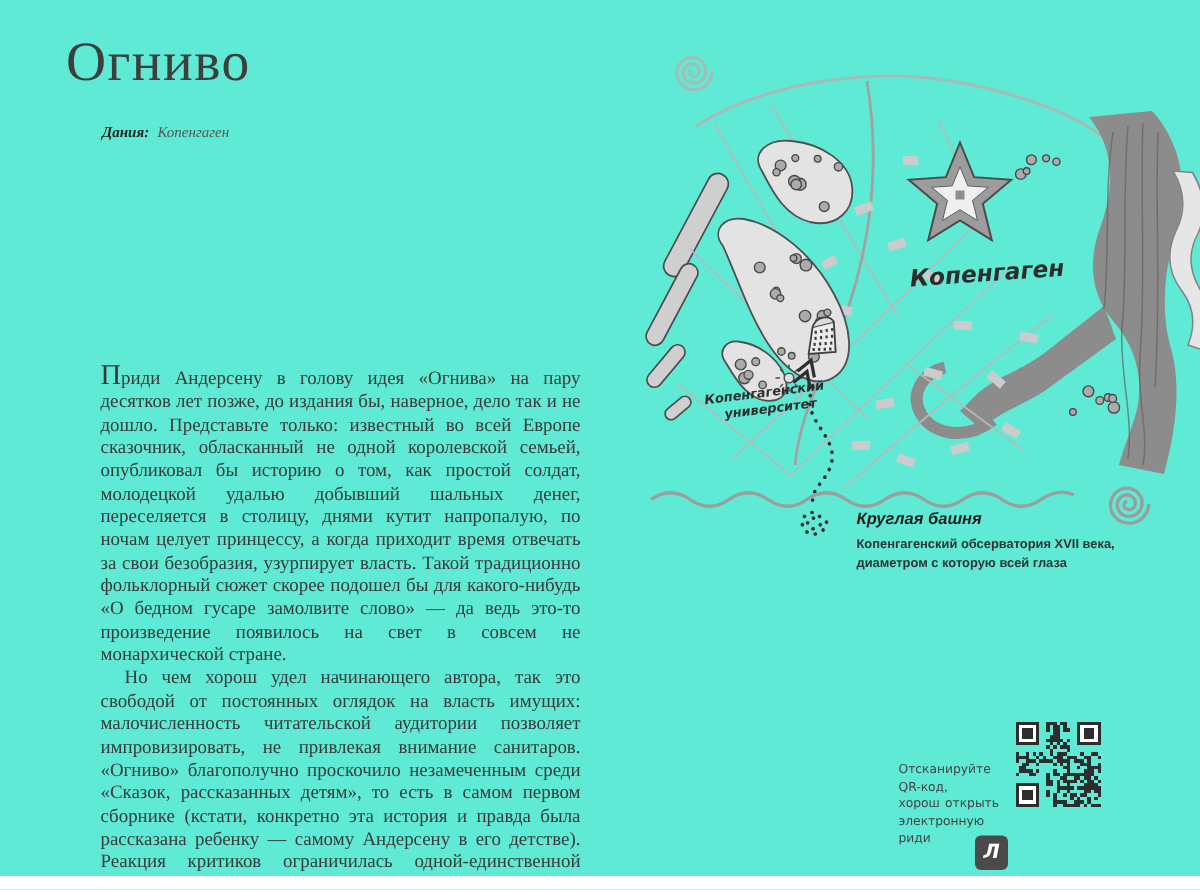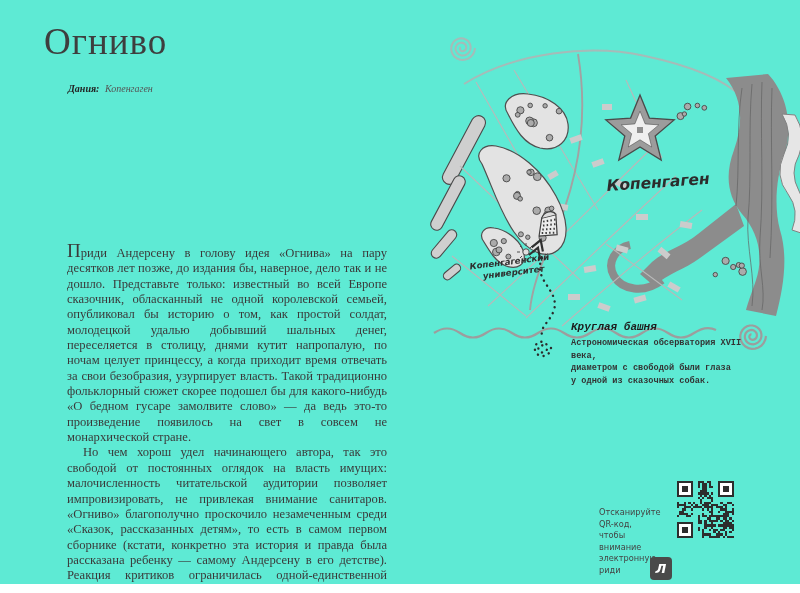--- a/index.html
+++ b/index.html
@@ -32,21 +32,21 @@
   .city-label{font-family:"DejaVu Sans",sans-serif;font-weight:bold;font-style:italic;
               font-size:15.5px;fill:#2c2c2c;}
   .uni-label{font-family:"DejaVu Sans",sans-serif;font-weight:bold;font-style:italic;
              font-size:8.6px;fill:#2e2e2e;}
   .trail{fill:none;stroke:#2b2b2b;stroke-width:2.4;stroke-linecap:round;stroke-dasharray:0.1 5.8;}
   .tower-body{fill:#ececec;stroke:#3f3f3f;stroke-width:1.2;}
   .tower-win{stroke:#3d3d3d;stroke-width:2;stroke-dasharray:1.5 2.2;fill:none;}
   .chev{stroke:#2f2f2f;stroke-width:2.2;fill:none;}
   .sun{stroke:#4f4f4f;stroke-width:1;}
   
-  .caption{position:absolute;left:571px;top:321px;width:200px;font-family:Liberation Mono, monospace;}
+  .caption{position:absolute;left:571px;top:340px;width:200px;font-family:Liberation Sans, sans-serif;}
   .caption-title{font-size:11px;font-weight:bold;font-style:italic;color:#1d1d1d;margin:0 0 4px 0;}
   .caption-line{font-size:8.6px;font-weight:bold;color:#333;line-height:12.5px;}
   .qr-note{position:absolute;left:599px;top:507px;width:67px;font-family:"DejaVu Sans",sans-serif;
            font-size:8.2px;line-height:11.5px;color:#444;}
   .qr-note div{text-align:justify;text-align-last:justify;}
   .qr-wrap{position:absolute;left:677px;top:481px;width:57px;height:57px;}
   .logo{position:absolute;left:650px;top:557px;width:22px;height:23px;background:#4a4a4a;
         border-radius:4px;color:#fff;font-family:"DejaVu Sans",sans-serif;font-weight:bold;
         font-style:italic;font-size:13px;display:flex;align-items:center;justify-content:center;}
 </style>
@@ -214,28 +214,27 @@
 
     <path class="trail" d="M 112 240 C 102 262 130 272 124 292 C 120 304 110 308 112 318"></path>
     <path class="trail" d="M121.0 330.0L120.7 331.9L119.9 333.7L118.9 335.2L117.5 336.5L116.0 337.4L114.2 337.9L112.5 338.1L110.7 337.9L109.1 337.3L107.7 336.5L106.5 335.3L105.6 333.9L105.0 332.4L104.8 330.9L104.9 329.3L105.3 327.8L106.1 326.5L107.0 325.4L108.2 324.5L109.5 324.0L110.9 323.7L112.2 323.7L113.6 324.0L114.7 324.6L115.7 325.4L116.5 326.4L117.1 327.5L117.4 328.7L117.4 329.9L117.2 331.0L116.7 332.1L116.1 333.0L115.3 333.7L114.3 334.2L113.4 334.5L112.4 334.5L111.4 334.4L110.5 334.0L109.7 333.5L109.1 332.9L108.7 332.1L108.4 331.3L108.4 330.5L108.5 329.7L108.7 329.0L109.1 328.4L109.6 327.9L110.2 327.5L110.8 327.3L111.5 327.2L112.1 327.3L112.6 327.5L113.1 327.8L113.4 328.2L113.7 328.6L113.8 329.1L113.9 329.5L113.8 329.9L113.7 330.3L113.5 330.6L113.2 330.8L112.9 331.0L112.6 331.0L112.3 331.0"></path>
 
     <path class="pencil2" d="M 4 315 q 13 -9 26 0 q 13 9 26 0 q 13 -9 26 0 q 13 9 26 0 q 13 -9 26 0 q 13 9 26 0 q 13 -9 26 0 q 13 9 26 0 q 13 -9 26 0 q 13 9 26 0 q 12 -8 22 -3"></path>
     <path class="pencil2" d="M336.0 318.0L335.3 321.6L333.7 324.9L331.4 327.6L328.5 329.5L325.2 330.6L321.7 330.8L318.4 330.1L315.5 328.6L313.1 326.4L311.4 323.7L310.4 320.7L310.3 317.5L311.0 314.6L312.5 311.9L314.5 309.8L317.0 308.3L319.8 307.5L322.6 307.5L325.3 308.2L327.6 309.6L329.5 311.5L330.8 313.7L331.4 316.2L331.4 318.7L330.7 321.1L329.4 323.1L327.7 324.7L325.6 325.8L323.4 326.3L321.2 326.2L319.1 325.5L317.4 324.3L316.0 322.8L315.2 321.0L314.8 319.1L315.0 317.2L315.6 315.4L316.7 314.0L318.0 312.9L319.6 312.2L321.2 311.9L322.8 312.1L324.2 312.7L325.4 313.7L326.3 314.8L326.8 316.1L326.9 317.5L326.7 318.7L326.2 319.9L325.4 320.8L324.4 321.4L323.4 321.7L322.3 321.8L321.4 321.5L320.5 321.1L319.9 320.4L319.5 319.7L319.3 318.9L319.4 318.2L319.6 317.5L320.0 317.0L320.5 316.6L321.0 316.4L321.5 316.4"></path>
   </svg>
 
   <div class="caption">
     <div class="caption-title">Круглая башня</div>
-    <div class="caption-line">Астрономическая обсерватория XVII века,</div>
-    <div class="caption-line">диаметром с свободой были глаза</div>
-    <div class="caption-line">у одной из сказочных собак.</div>
+    <div class="caption-line">Копенгагенский обсерватория XVII века,</div>
+    <div class="caption-line">диаметром с которую всей глаза</div>
   </div>
 
   <div class="qr-note">
     <div>Отсканируйте QR-код,</div>
-    <div>чтобы внимание</div>
+    <div>хорош открыть</div>
     <div>электронную риди</div>
   </div>
 
   <div class="qr-wrap">
     <svg viewBox="0 0 25 25" width="57" height="57" shape-rendering="crispEdges">
       <g id="qr-modules" fill="#2d2d2d">
           <rect x="0" y="0" width="7" height="7"></rect>
           <rect x="1" y="1" width="5" height="5" fill="#fff"></rect>
           <rect x="2" y="2" width="3" height="3"></rect>
           <rect x="18" y="0" width="7" height="7"></rect>

